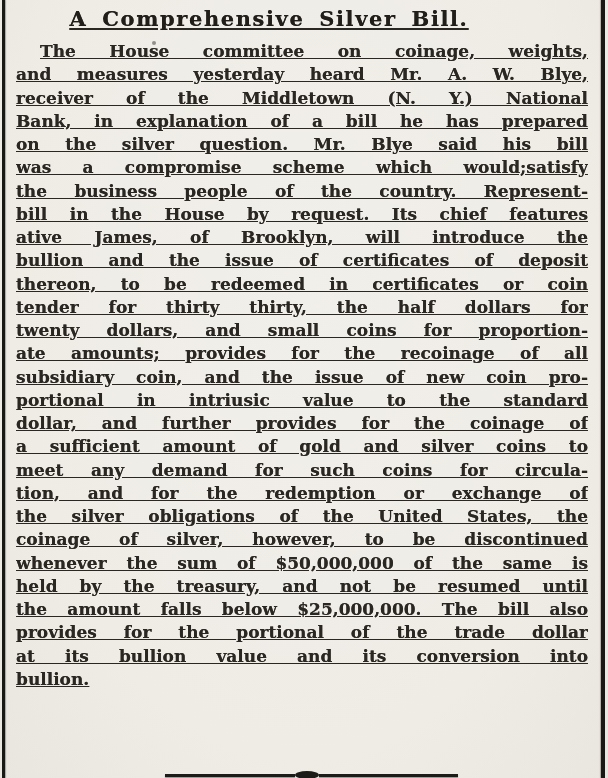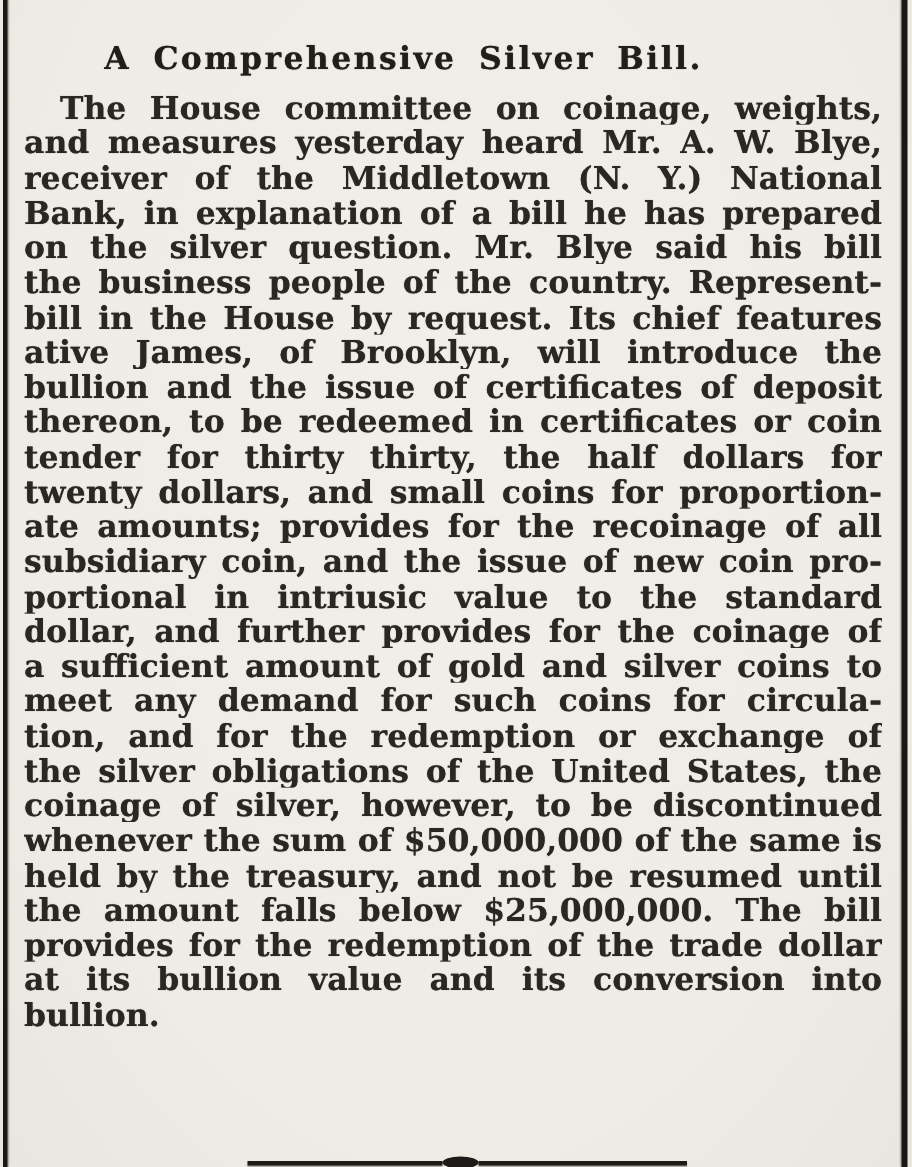--- a/index.html
+++ b/index.html
@@ -17,36 +17,37 @@
     position: absolute;
     top: 0;
     height: 100%;
     background: var(--rule, #1a1815);
   }
   .rule-left  { left: 2px;  width: 3px; box-shadow: 1px 0 1px rgba(40,36,30,.35); }
   .rule-right { left: 601px; width: 4px; box-shadow: -1px 0 1px rgba(40,36,30,.3); }
   .content {
     position: absolute;
     left: 16px;
-    top: 24px;
+    top: 4px;
     width: 572px;
+    text-decoration: underline;
   }
   .title {
     font-size: 21px;
     font-weight: 700;
     letter-spacing: 1.6px;
     word-spacing: 6px;
     text-align: center;
     margin: 2px 90px 9px 24px; 
     white-space: nowrap;
     color: #211e1a;
     text-shadow: 0 0 0.6px rgba(33,30,26,.85);
   }
   .body {
-    font-size: 21px;
+    font-size: 17px;
     font-weight: 700;
     line-height: 23.25px;
     text-shadow: 0 0 0.55px rgba(42,38,34,.75);
   }
   .line {
     text-align: justify;
     text-align-last: justify;
     height: 23.25px;
     overflow: hidden;
   }
@@ -90,40 +91,41 @@
   <div class="speck"></div>
 
   <div class="content">
     <h1 class="title">A Comprehensive Silver Bill.</h1>
     <div class="body" id="article-body">
         <div class="line indent">The House committee on coinage, weights,</div>
         <div class="line">and measures yesterday heard Mr. A. W. Blye,</div>
         <div class="line">receiver of the Middletown (N. Y.) National</div>
         <div class="line">Bank, in explanation of a bill he has prepared</div>
         <div class="line">on the silver question. Mr. Blye said his bill</div>
+        <div class="line">was a compromise scheme which would;satisfy</div>
         <div class="line">the business people of the country. Represent-</div>
         <div class="line">bill in the House by request. Its chief features</div>
         <div class="line">ative James, of Brooklyn, will introduce the</div>
         <div class="line">bullion and the issue of certificates of deposit</div>
         <div class="line">thereon, to be redeemed in certificates or coin</div>
         <div class="line">tender for thirty thirty, the half dollars for</div>
         <div class="line">twenty dollars, and small coins for proportion-</div>
         <div class="line">ate amounts; provides for the recoinage of all</div>
         <div class="line">subsidiary coin, and the issue of new coin pro-</div>
         <div class="line">portional in intriusic value to the standard</div>
         <div class="line">dollar, and further provides for the coinage of</div>
         <div class="line">a sufficient amount of gold and silver coins to</div>
         <div class="line">meet any demand for such coins for circula-</div>
         <div class="line">tion, and for the redemption or exchange of</div>
         <div class="line">the silver obligations of the United States, the</div>
         <div class="line">coinage of silver, however, to be discontinued</div>
         <div class="line">whenever the sum of $50,000,000 of the same is</div>
         <div class="line">held by the treasury, and not be resumed until</div>
         <div class="line">the amount falls below $25,000,000. The bill also</div>
-        <div class="line">provides for the redemption of the trade dollar</div>
+        <div class="line">provides for the portional of the trade dollar</div>
         <div class="line">at its bullion value and its conversion into</div>
         <div class="line last">bullion.</div>
       </div>
   </div>
 
   <div class="divider">
     <span class="divider-line seg-left"></span>
     <span class="divider-diamond"></span>
     <span class="divider-line seg-right"></span>
   </div>

